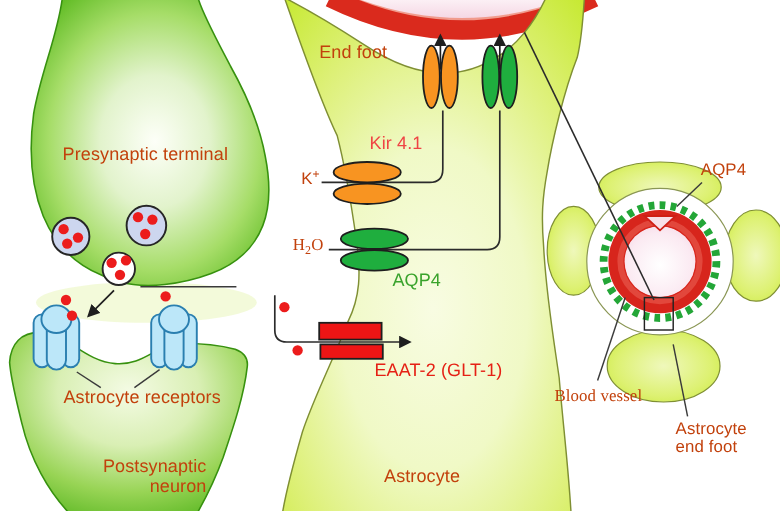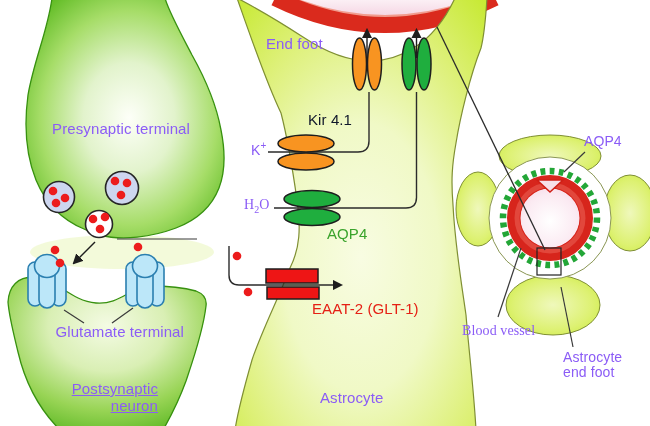--- a/index.html
+++ b/index.html
@@ -1,23 +1,23 @@
 <!DOCTYPE html>
 <html><head>
 <meta charset="utf-8">
 <style>
   html,body{margin:0;padding:0;background:#fff;}
   #stage{position:relative;width:650px;height:426px;overflow:hidden;background:#fff;
          font-family:"Liberation Sans",sans-serif;}
   #stage svg{position:absolute;left:0;top:0;}
-  .lbl{position:absolute;font-size:15px;line-height:1.1;color:#8b5cf6;white-space:nowrap;
+  .lbl{position:absolute;font-size:15px;line-height:1.1;color:#c2410c;white-space:nowrap;
        pointer-events:none;letter-spacing:.1px;}
   .lbl.small{font-size:14px;}
   .lbl.center{text-align:right;}
-  .orange{color:#0f172a;}
+  .orange{color:#ef4444;}
   .green{color:#3aa32c;}
   .red{color:#e52015;}
   sub,sup{font-size:10px;}
 </style>
 </head>
 <body>
 
 <div id="stage">
 
 <svg width="650" height="426" viewBox="0 0 650 426">
@@ -212,22 +212,22 @@
 
   <g stroke="#3a3a3a" stroke-width="1.2">
     <line x1="585" y1="152" x2="564" y2="172"></line>
     <line x1="498" y1="317" x2="521" y2="248"></line>
     <line x1="573" y1="347" x2="561" y2="287"></line>
   </g>
   <line x1="437" y1="27" x2="545" y2="250" stroke="#2b2b2b" stroke-width="1.3"></line>
 </svg>
 
 <div class="lbl center" style="left:30px;top:121px;width:160px;">Presynaptic terminal</div>
-<div class="lbl center" style="left:32px;top:324px;width:152px;">Glutamate terminal</div>
-<div class="lbl center" style="left:40px;top:381px;width:118px;text-decoration:underline;"><span>Postsynaptic</span><br><span>neuron</span></div>
+<div class="lbl center" style="left:32px;top:324px;width:152px;">Astrocyte receptors</div>
+<div class="lbl center" style="left:54px;top:381px;width:118px;"><span>Postsynaptic</span><br><span>neuron</span></div>
 <div class="lbl" style="left:266px;top:36px;">End foot</div>
 <div class="lbl orange" style="left:308px;top:112px;">Kir 4.1</div>
 <div class="lbl small" style="left:251px;top:140px;"><span>K</span><sup>+</sup></div>
 <div class="lbl small" style="left:244px;top:197px;font-family:Liberation Serif, serif;"><span>H</span><sub>2</sub><span>O</span></div>
 <div class="lbl green" style="left:327px;top:226px;">AQP4</div>
 <div class="lbl red" style="left:312px;top:301px;">EAAT-2 (GLT-1)</div>
 <div class="lbl" style="left:320px;top:390px;">Astrocyte</div>
 <div class="lbl small" style="left:584px;top:134px;">AQP4</div>
 <div class="lbl small" style="left:462px;top:323px;font-family:Liberation Serif, serif;">Blood vessel</div>
 <div class="lbl small" style="left:563px;top:350px;"><span>Astrocyte</span><br><span>end foot</span></div>

